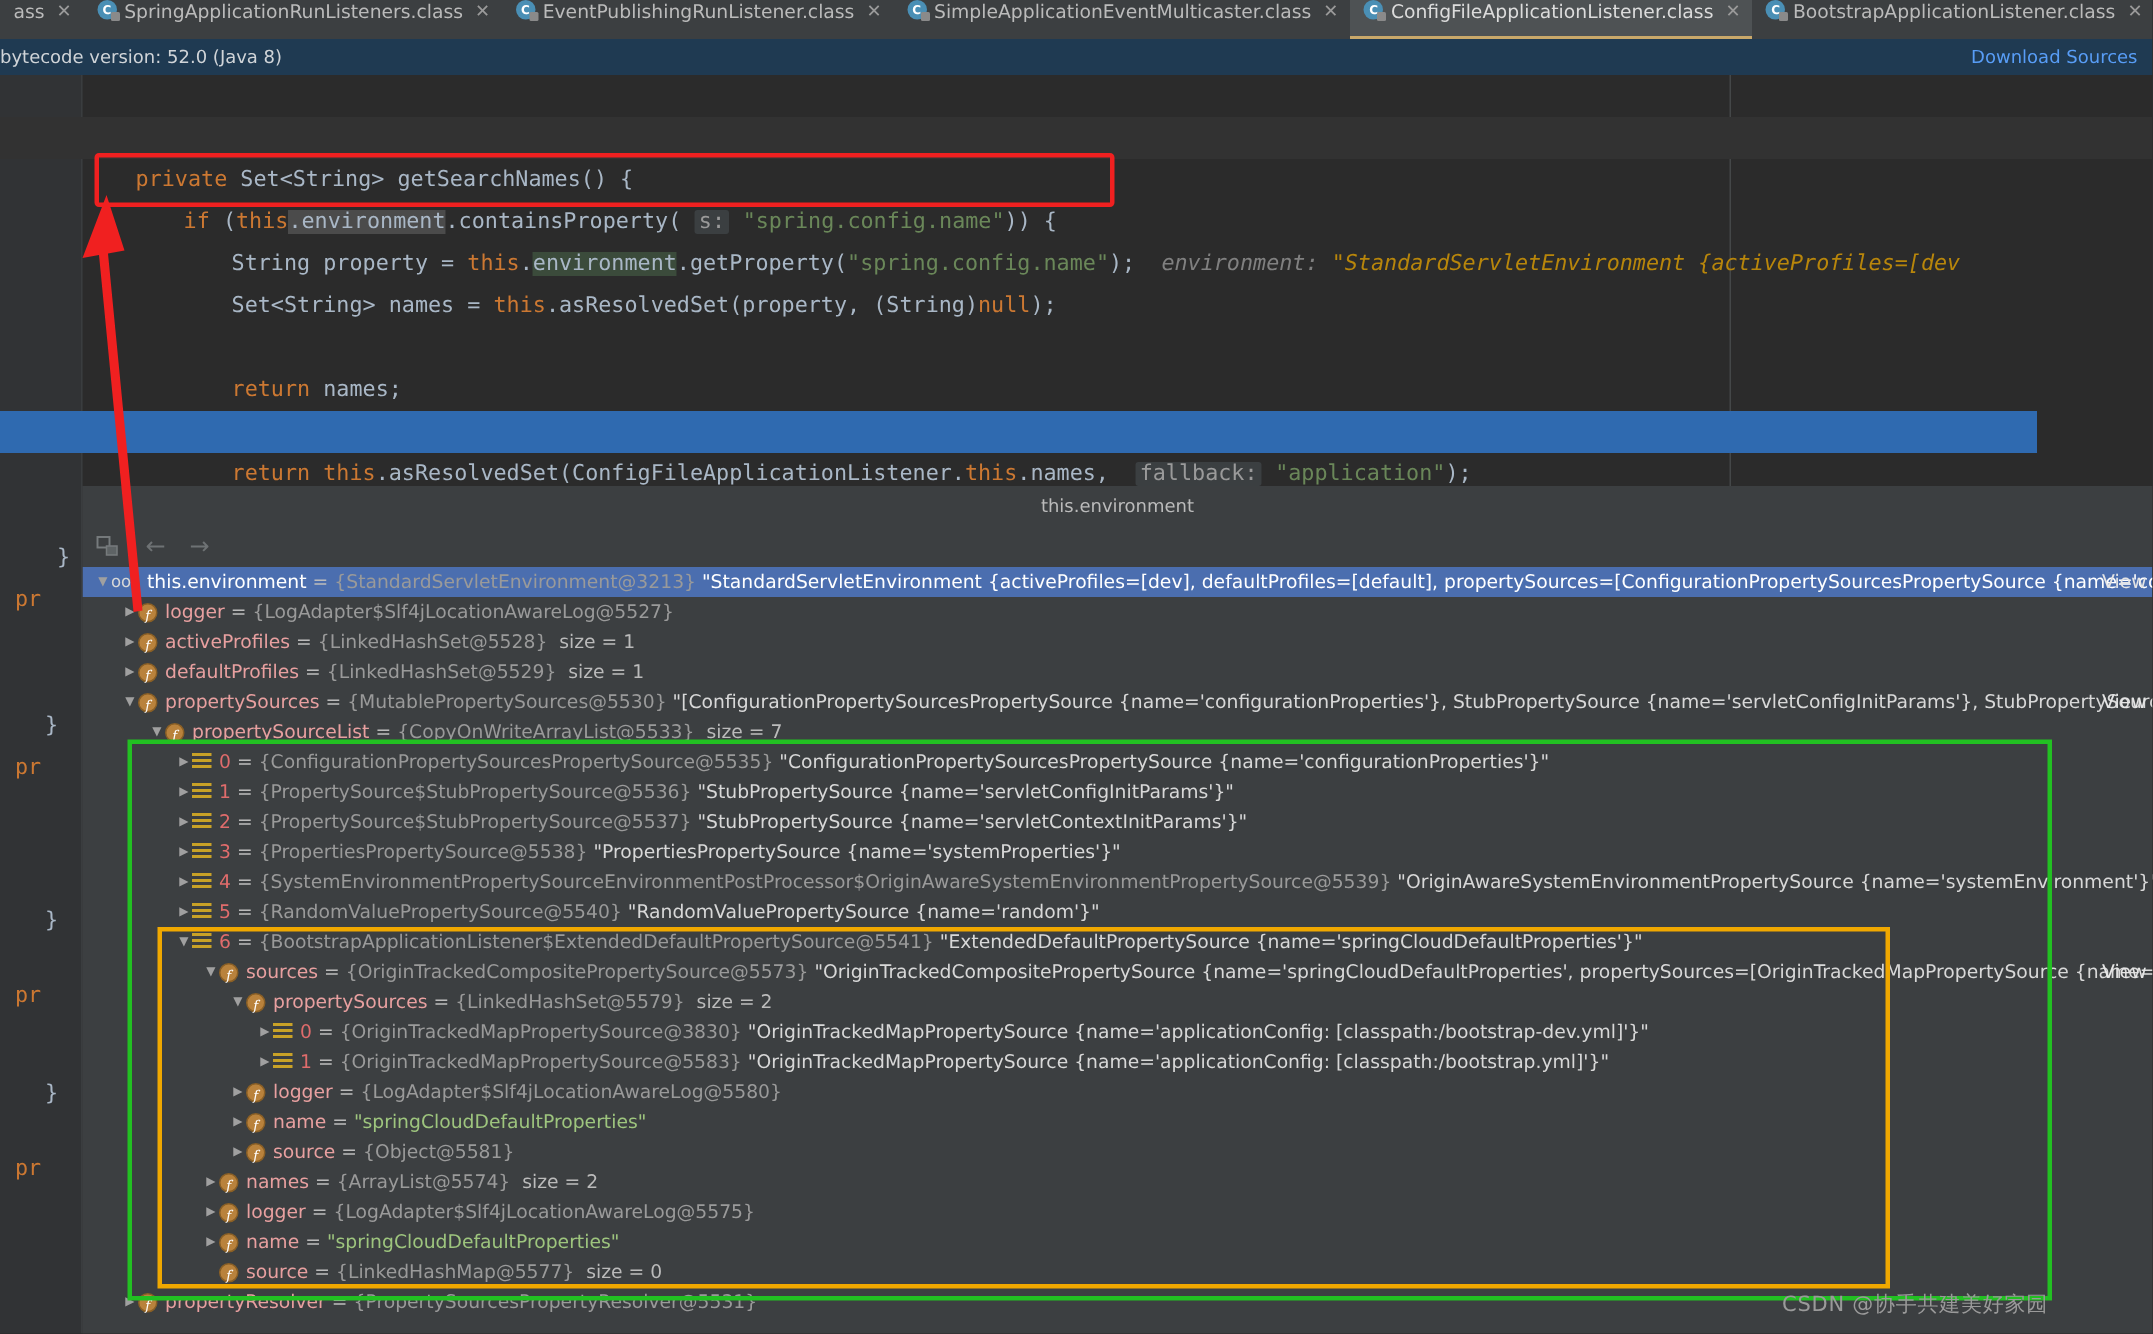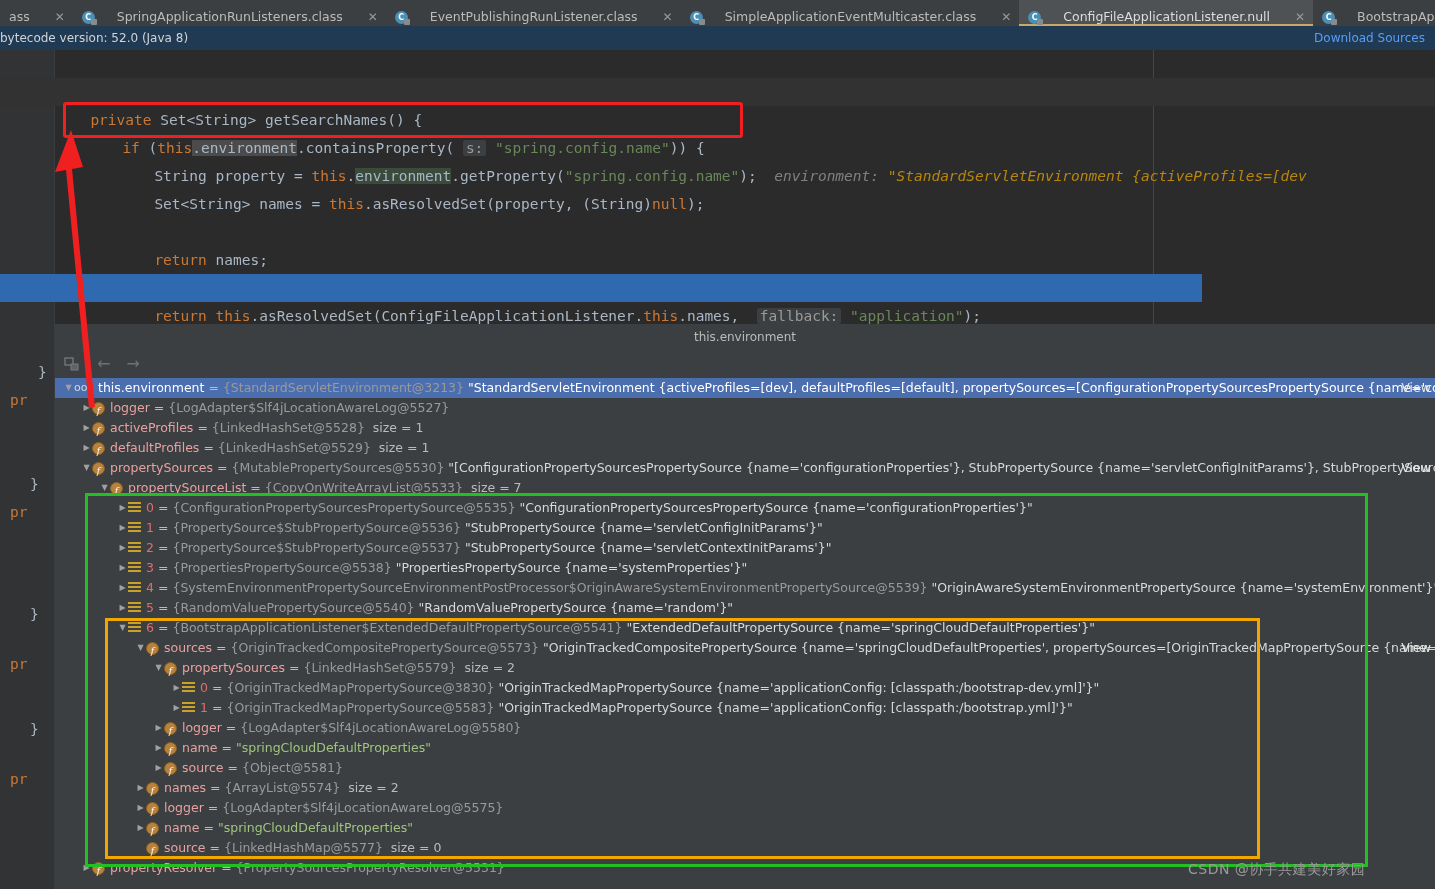--- a/index.html
+++ b/index.html
@@ -11,21 +11,21 @@
   }
   #root { position: relative; width: 1435px; height: 889px; overflow: hidden; }
 
   
   .tabbar {
     position: absolute; left: 0; top: 0; width: 1435px; height: 26px;
     background: #3c3f41; display: flex; align-items: stretch;
     white-space: nowrap; overflow: hidden;
   }
   .tab {
-    display: flex; align-items: flex-end; gap: 22px;
+    display: flex; align-items: flex-start; gap: 5px;
     padding: 0 8px 0 9px; height: 26px;
     font-size: 12.5px; color: #bbbbbb;
     border-bottom: 2px solid transparent;
     flex: 0 0 auto;
   }
   .tab.active { background: #4e5254; border-bottom: 2px solid #c9a86a; color: #dcdcdc; }
   .tab-icon {
     width: 13px; height: 13px; border-radius: 50%;
     background: #4a8fb5; color: #ffffff;
     font-size: 8px; line-height: 13px; text-align: center;
@@ -186,21 +186,21 @@
       <span class="tab-label">EventPublishingRunListener.class</span>
       <span class="tab-close">✕</span>
     </div>
     <div class="tab">
       <span class="tab-icon">C</span>
       <span class="tab-label">SimpleApplicationEventMulticaster.class</span>
       <span class="tab-close">✕</span>
     </div>
     <div class="tab active">
       <span class="tab-icon">C</span>
-      <span class="tab-label">ConfigFileApplicationListener.null</span>
+      <span class="tab-label">ConfigFileApplicationListener.class</span>
       <span class="tab-close">✕</span>
     </div>
     <div class="tab">
       <span class="tab-icon">C</span>
       <span class="tab-label">BootstrapApplicationListener.class</span>
       <span class="tab-close">✕</span>
     </div>
 
   </div>
 
@@ -224,21 +224,21 @@
     </div>
     <div class="code-line" style="top:112px; left:0; width:1435px;">
       <span style="padding-left:102px"><span class="ident">Set&lt;String&gt; names = </span><span class="kw">this</span><span class="ident">.asResolvedSet(property, (String)</span><span class="kw">null</span><span class="ident">);</span></span>
     </div>
     <div class="code-line" style="top:168px; left:0; width:1178px;">
       <span style="padding-left:102px"><span class="kw">return</span> <span class="ident">names;</span></span>
     </div>
     <div class="code-line" style="top:196px; left:0; width:1435px;">
       <span style="padding-left:70px"><span class="ident">} </span><span class="kw">else</span><span class="ident"> {</span></span>
     </div>
-    <div class="code-line hl-line" style="top:224px; left:0; width:1202px;">
+    <div class="code-line hl-line" style="top:224px; left:0; width:1358px;">
       <span style="padding-left:102px"><span class="kw">return</span> <span class="kw">this</span><span class="ident">.asResolvedSet(ConfigFileApplicationListener.</span><span class="kw">this</span><span class="ident">.names,</span>&nbsp;&nbsp;<span class="hintbox">fallback:</span> <span class="str">"application"</span><span class="ident">);</span></span>
     </div>
     <div class="code-line" style="top:252px; left:0; width:1435px;">
       <span style="padding-left:70px"><span class="ident">}</span></span>
     </div>
     <div class="code-line" style="top:280px; left:0; width:1435px;">
       <span style="padding-left:30px"><span class="ident">}</span></span>
     </div>
 
     <div class="code-line" style="top:308px;left:0;"><span style="padding-left:38px" class="ident">}</span></div>

